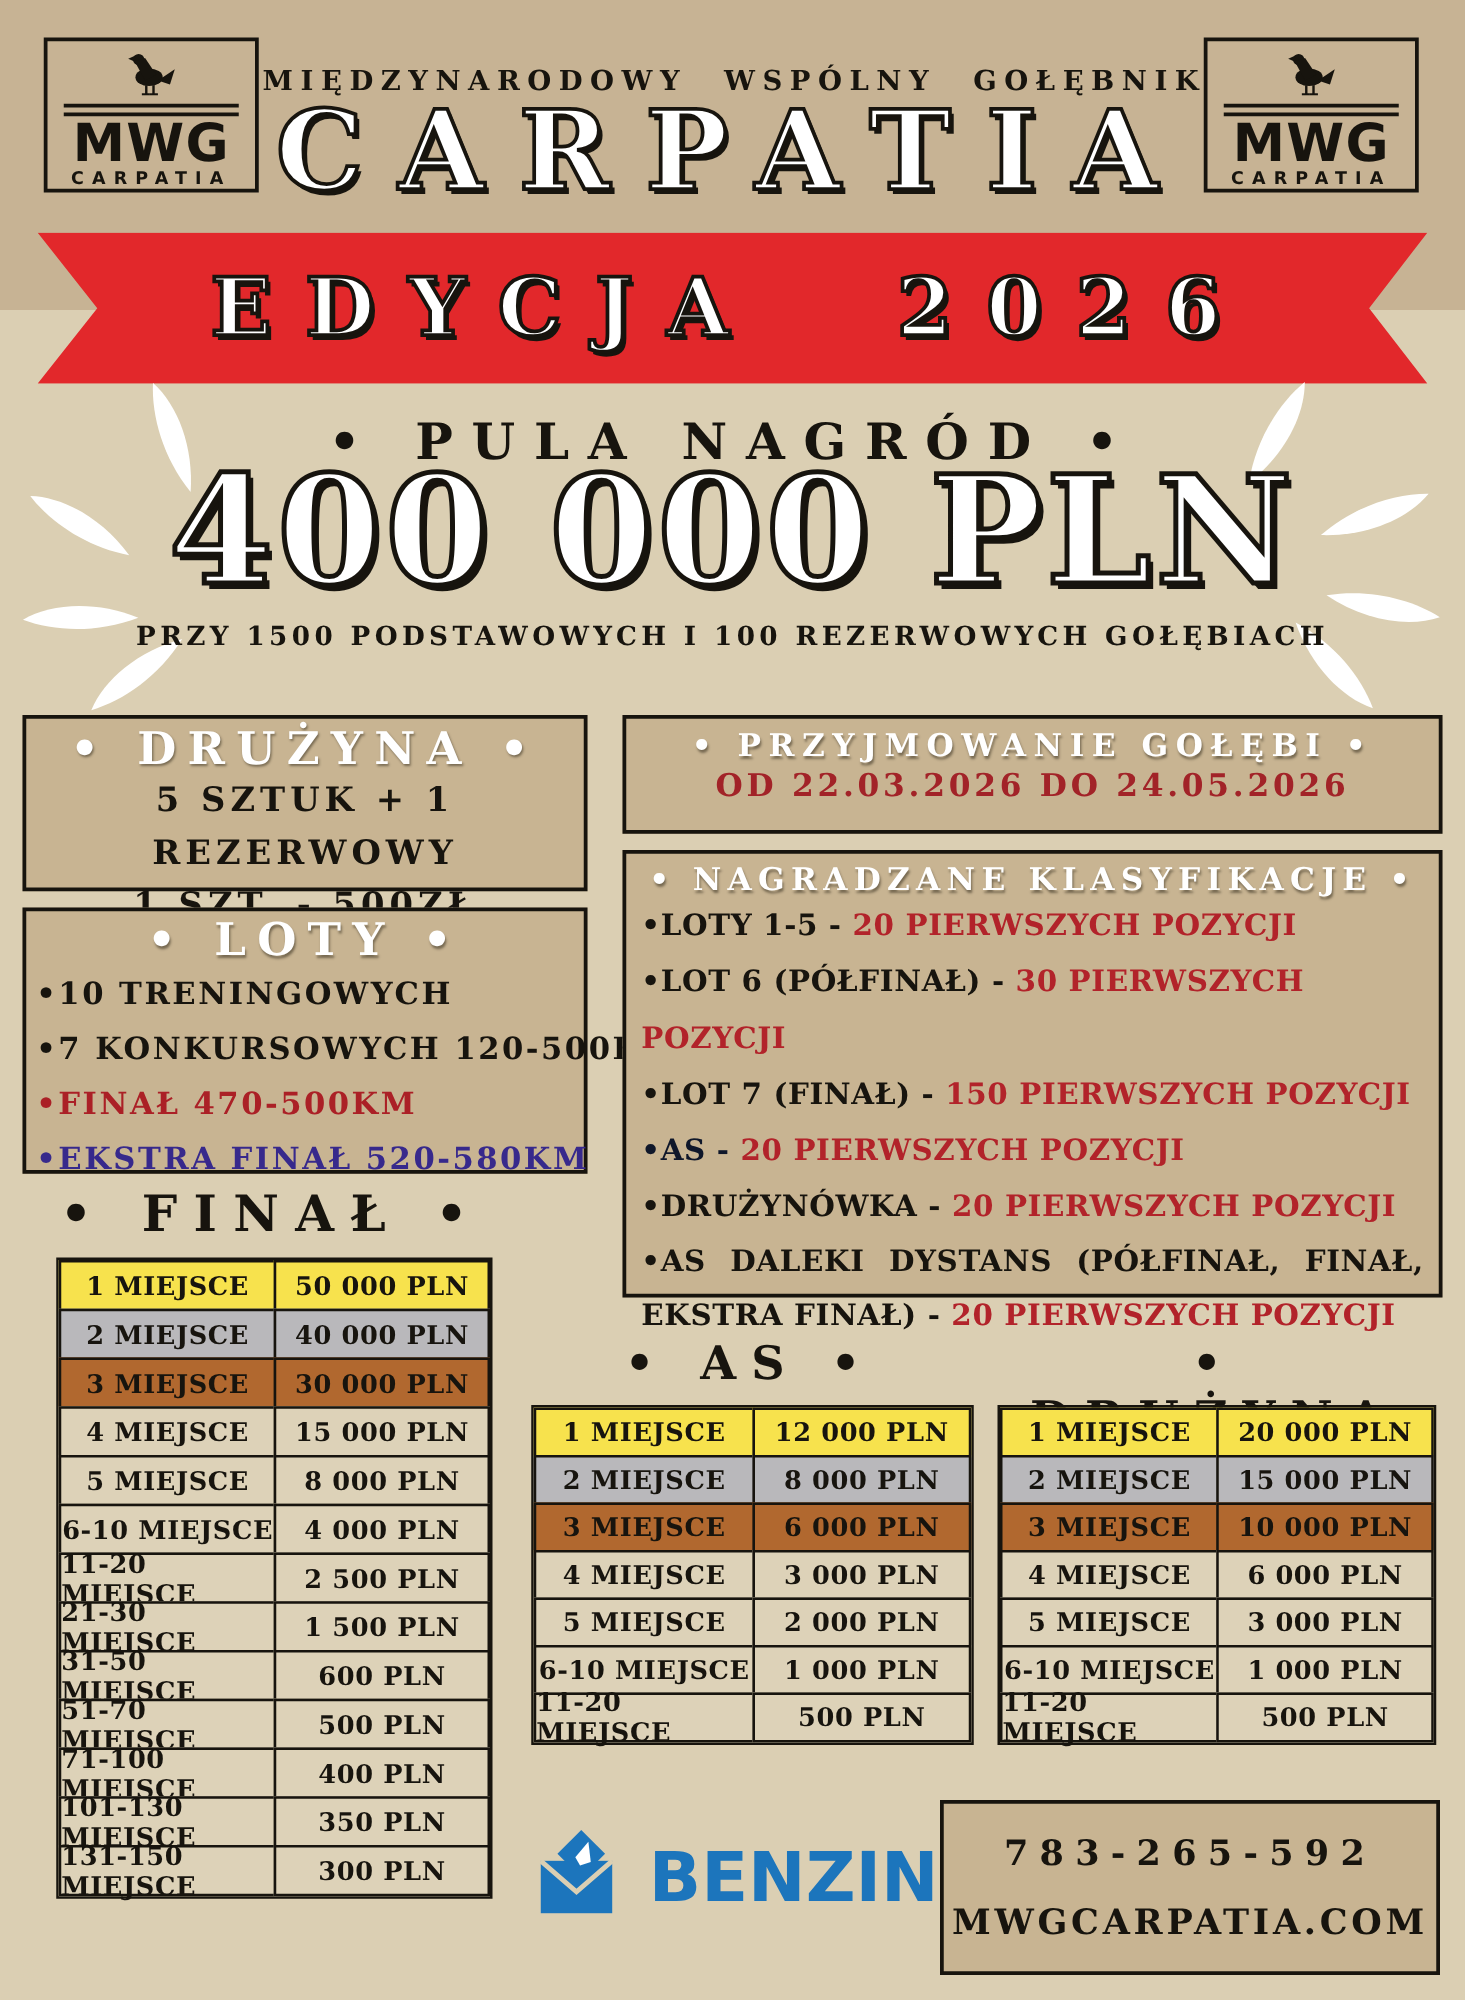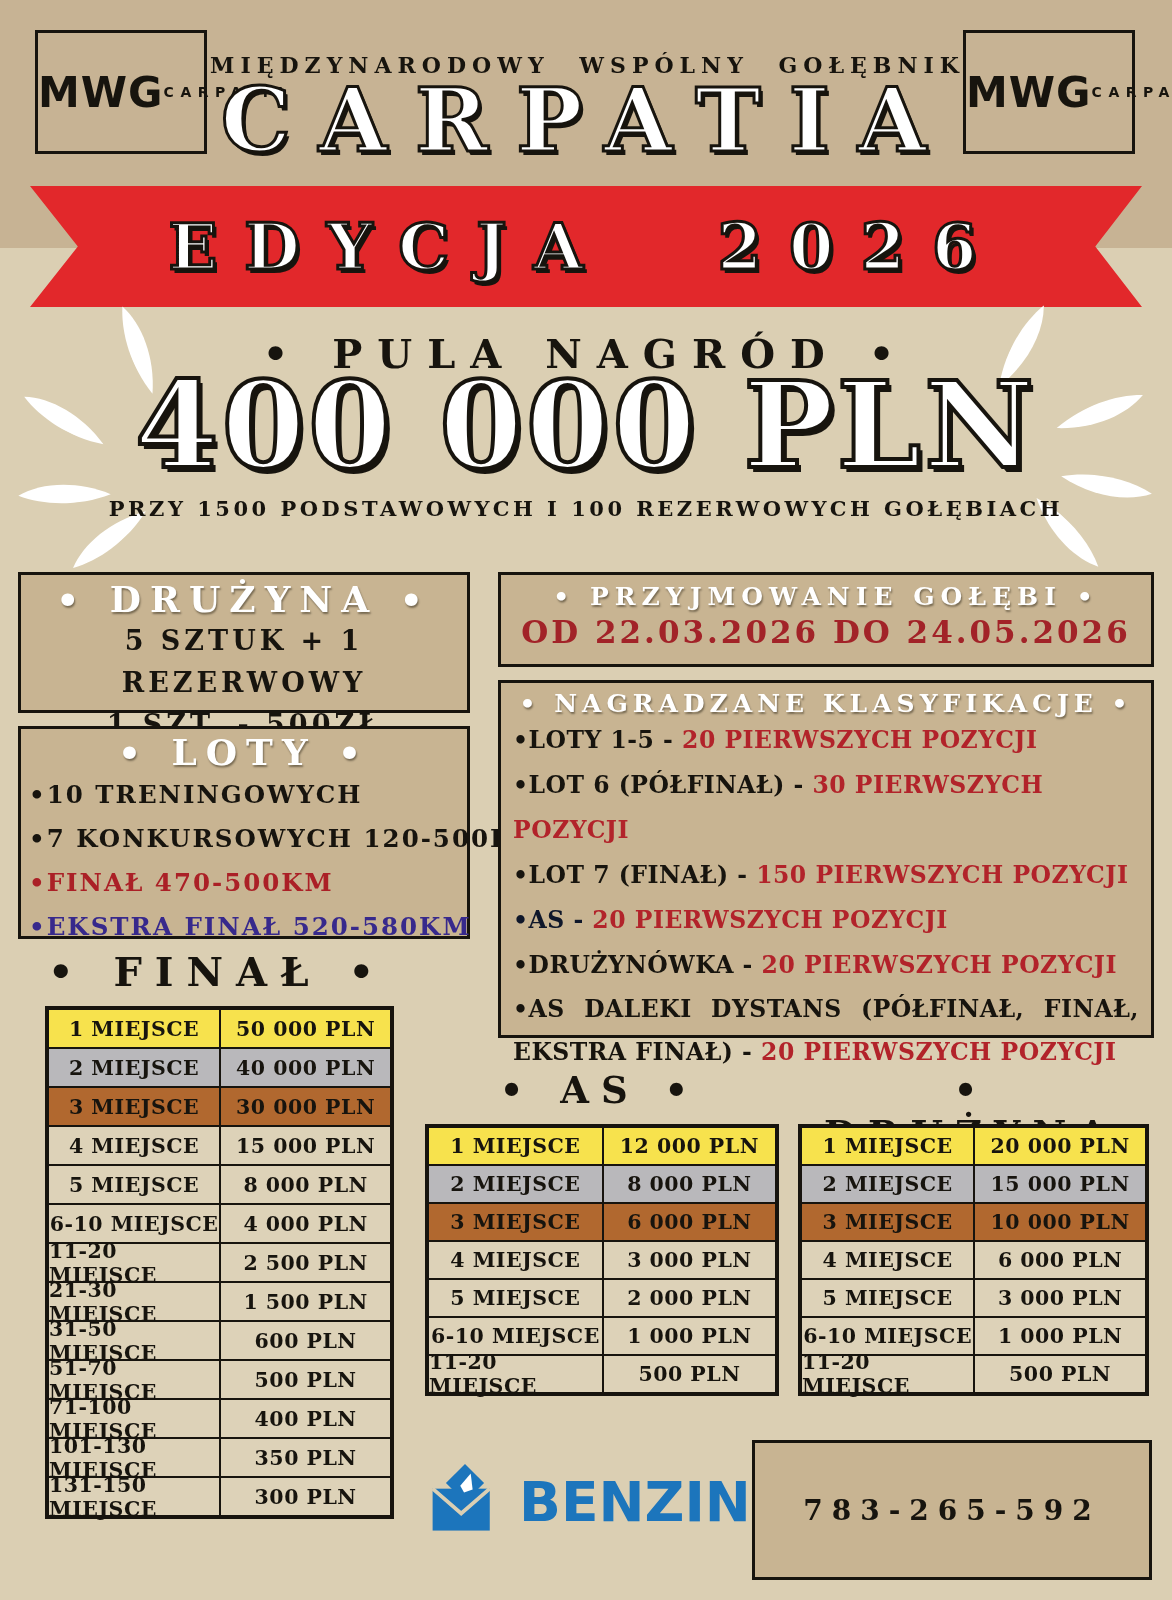--- a/index.html
+++ b/index.html
@@ -8,21 +8,21 @@
     background:#dbcfb3;
     font-family:"DejaVu Serif","Liberation Serif",serif;
     font-weight:bold;color:#17140e;
   }
   .top-band{position:absolute;left:0;top:0;width:1172px;height:248px;background:#c7b394;}
 
   
   .logo-box{
     position:absolute;top:30px;width:172px;height:124px;
     border:3px solid #17140e;box-sizing:border-box;
-    display:flex;flex-direction:row;align-items:center;
+    display:flex;flex-direction:column;align-items:center;
   }
   .logo-left{left:35px;}
   .logo-right{left:963px;}
   .logo-pigeon{margin-top:5px;height:58px;}
   .logo-line{width:84%;border-top:3px solid #17140e;margin-top:4px;}
   .logo-mwg{font-family:"DejaVu Sans","Liberation Sans",sans-serif;font-weight:bold;
     font-size:42px;line-height:0.95;letter-spacing:1px;margin-top:2px;}
   .logo-sub{font-family:"DejaVu Sans","Liberation Sans",sans-serif;font-weight:bold;
     font-size:14px;letter-spacing:6.5px;margin-top:0px;}
 
@@ -51,21 +51,21 @@
   .petal{position:absolute;width:28px;height:96px;}
 
   
   .box{position:absolute;background:#c8b492;border:3px solid #17140e;box-sizing:border-box;}
   .box-title{color:#fff;text-align:center;text-shadow:1px 2px 2px rgba(20,15,5,0.45);}
   #team-box{left:18px;top:572px;width:452px;height:141px;text-align:center;}
   #team-box .box-title{font-size:36px;letter-spacing:9px;margin-top:3px;}
   .team-line{font-size:27px;letter-spacing:4px;line-height:1.55;}
   #admission-box{left:498px;top:572px;width:656px;height:95px;text-align:center;}
   #admission-box .box-title{font-size:25px;letter-spacing:6px;margin-top:7px;}
-  .admission-dates{font-size:31px;letter-spacing:3px;color:#a22328;margin-top:3px;}
+  .admission-dates{font-size:25px;letter-spacing:3px;color:#a22328;margin-top:3px;}
   #flights-box{left:18px;top:726px;width:452px;height:213px;}
   #flights-box .box-title{font-size:36px;letter-spacing:9px;margin-top:2px;}
   #flights-box .bullet-line{font-size:24.5px;letter-spacing:2px;line-height:44px;padding-left:8px;white-space:nowrap;}
   #class-box{left:498px;top:680px;width:656px;height:358px;}
   #class-box .box-title{font-size:25px;letter-spacing:5px;margin-top:6px;}
   #class-box .bullet-line{font-size:23.5px;letter-spacing:0.5px;line-height:45px;padding:0 12px;}
   #class-box .bullet-line.justify{text-align:justify;line-height:1.85;}
 
   
   .tbl-title{position:absolute;text-align:center;}
@@ -338,13 +338,14 @@
     <polygon points="42,2 62,22 42,42 22,22" fill="#1c75bc"></polygon>
     <rect x="8" y="28" width="60" height="44" fill="#1c75bc"></rect>
     <path d="M8,28 L38,54 L68,28" stroke="#dbcfb3" stroke-width="4" fill="none"></path>
     <polygon points="37,25 48,12 50,29 41,32" fill="#ffffff"></polygon>
   </svg>
   <span class="benzing-label">BENZING</span>
 </div>
 
 <div class="box" id="contact-box">
   <div class="contact-phone">783-265-592</div>
+  <div class="contact-site">MWGCARPATIA.COM</div>
 </div>
 
 </body></html>

